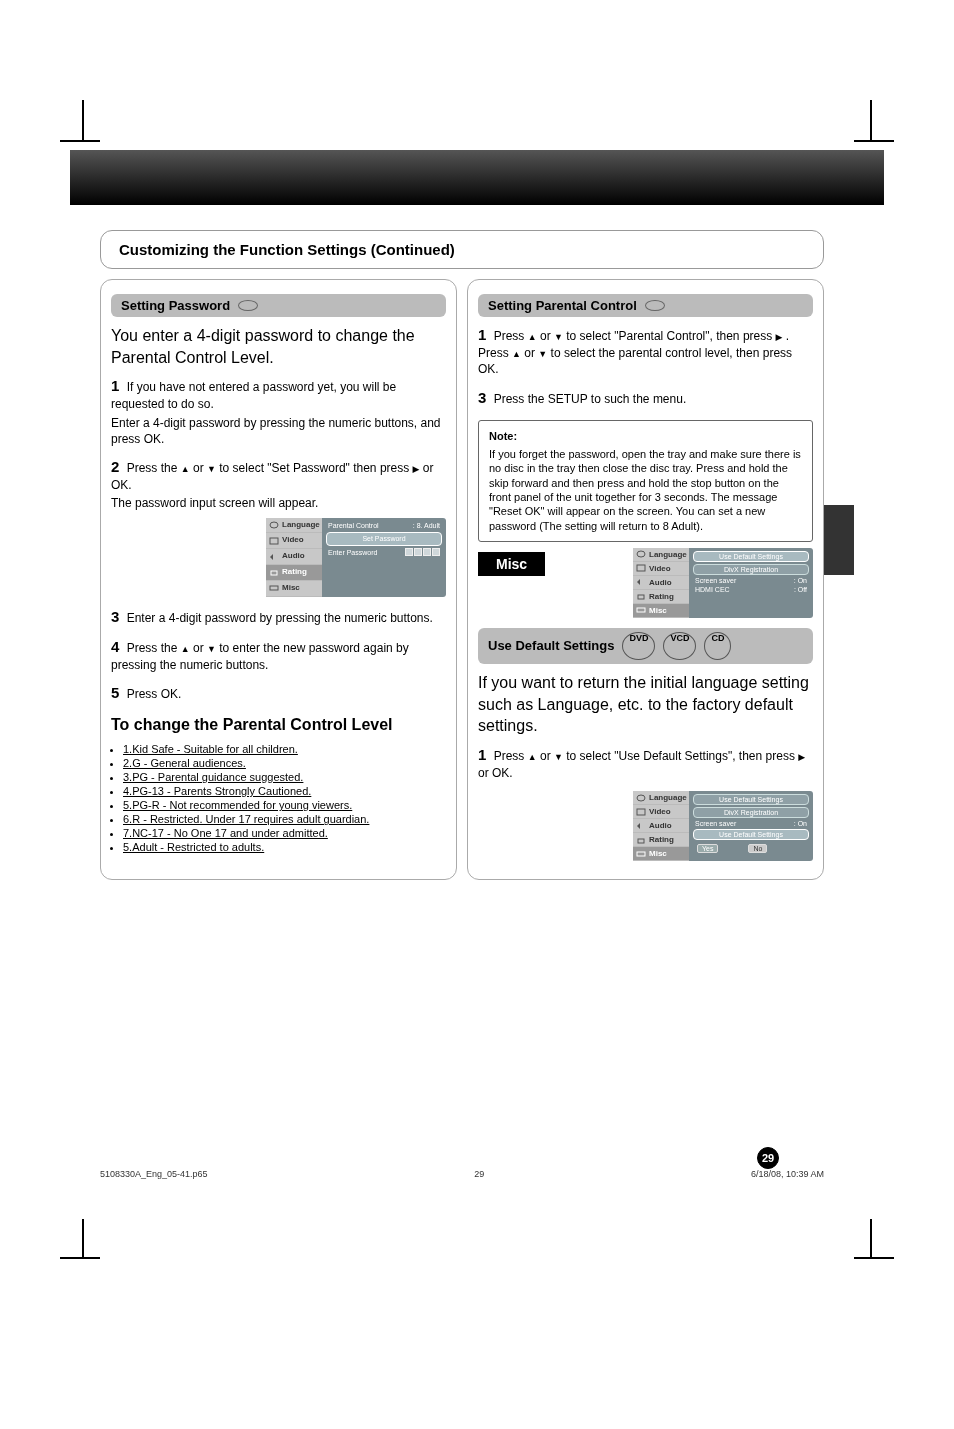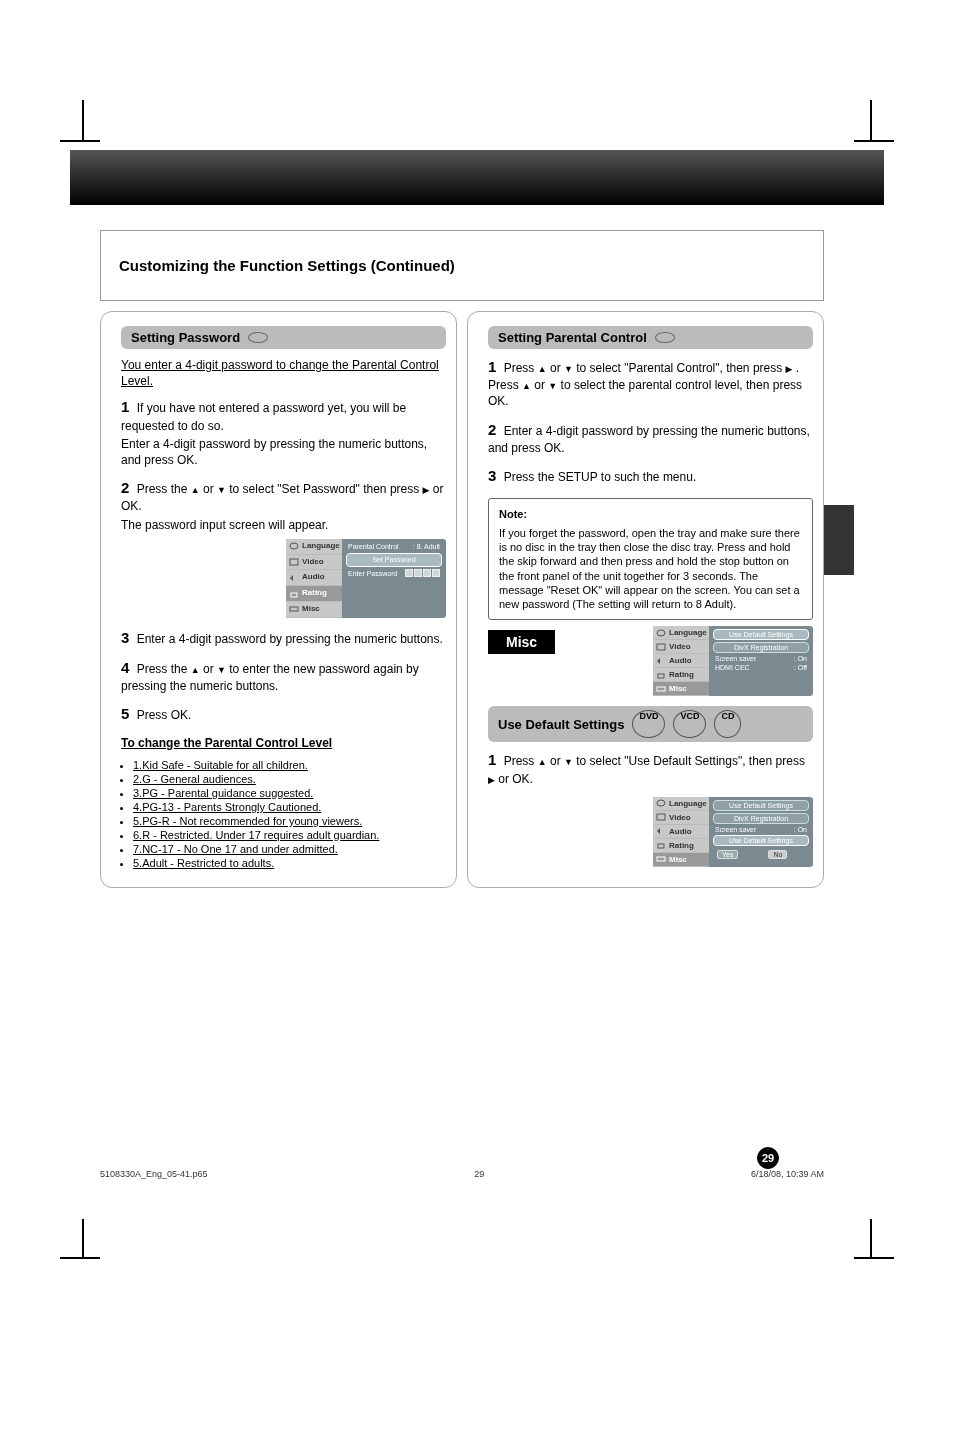--- a/index.html
+++ b/index.html
@@ -28,30 +28,30 @@
     background: linear-gradient(to bottom, #555 0%, #222 60%, #000 100%);
   }
 
   
   .page {
     position:absolute; left:100px; top:230px; right:130px;
     font-size:13px; color:#000;
   }
 
   .title-box {
-    border:1px solid #999; border-radius:0;
-    padding:26px 18px; margin-bottom:10px;
+    border:1px solid #999; border-radius:12px;
+    padding:10px 18px; margin-bottom:10px;
   }
 
   .columns {
     display:flex; gap:10px;
   }
   .col {
     flex:1; border:1px solid #aaa; border-radius:12px;
-    padding:10px 10px 12px 20px;
+    padding:10px 10px 12px 10px;
     position:relative;
   }
 
   
   .side-tab {
     position:absolute; right:100px; top:505px; width:30px; height:70px;
     background:#333;
   }
 
   .section-head {
@@ -61,31 +61,31 @@
   }
   .dvd-pill {
     display:inline-block; border:1px solid #666; border-radius:50%;
     width:20px; height:11px;
   }
   .pill {
     display:inline-block; border:1px solid #555; border-radius:50%/50%;
     padding:0 6px; font-size:9px; height:28px; line-height:11px;
   }
 
-  .body-text { font-size:12px; line-height:1.35; margin:4px 0 8px 0;text-decoration:underline; }
+  .body-text { font-size:16px; line-height:1.35; margin:4px 0 8px 0; }
   ol.steps { list-style:none; padding:0; margin:0; }
   ol.steps > li { margin-bottom:10px; font-size:12px; line-height:1.35; }
   .stepnum { font-weight:bold; font-size:15px; margin-right:4px; }
   .sub { display:block; margin-top:2px; }
 
   .upsym, .dnsym, .rtsym, .ltsym { font-size:9px; }
 
   
   .osd {
-    display:flex; font-size:8px; margin:6px 0 6px auto; width:160px;
+    display:flex; font-size:8px; margin:6px 0 6px auto; width:180px;
   }
   .osd-left {
     width:56px; background:#c8c8c8;
   }
   .osd-left .tab {
     display:flex; align-items:center; gap:3px;
     padding:2px 3px; border-bottom:1px solid #bbb;
     font-weight:bold; color:#333; font-size:8px;
   }
   .osd-left .tab.active { background:#999; color:#fff; }
@@ -277,24 +277,20 @@
           <span class="dnsym">▼</span>
           <span>to select "Parental Control", then press</span>
           <span class="rtsym">▶</span>
           <span>. Press</span>
           <span class="upsym">▲</span>
           <span>or</span>
           <span class="dnsym">▼</span>
           <span>to select the parental control level, then press OK.</span>
         </li>
         <li>
-          <span class="stepnum">2</span>
-          <span>Enter a 4-digit password by pressing the numeric buttons, and press OK.</span>
-        </li>
-        <li>
           <span class="stepnum">3</span>
           <span>Press the SETUP to such the menu.</span>
         </li>
       </ol>
 
       <div class="note-box">
         <div class="note-title">Note:</div>
         <div>If you forget the password, open the tray and make sure there is no disc in the tray then close the disc tray. Press and hold the skip forward and then press and hold the stop button on the front panel of the unit together for 3 seconds. The message "Reset OK" will appear on the screen. You can set a new password (The setting will return to 8 Adult).</div>
       </div>
 
@@ -348,20 +344,21 @@
           </div>
         </div>
       </div>
 
       <div class="section-head">
         <span>Use Default Settings</span>
         <span class="pill">DVD</span>
         <span class="pill">VCD</span>
         <span class="pill">CD</span>
       </div>
+      <div class="body-text">If you want to return the initial language setting such as Language, etc. to the factory default settings.</div>
 
       <ol class="steps">
         <li>
           <span class="stepnum">1</span>
           <span>Press</span>
           <span class="upsym">▲</span>
           <span>or</span>
           <span class="dnsym">▼</span>
           <span>to select "Use Default Settings", then press</span>
           <span class="rtsym">▶</span>

